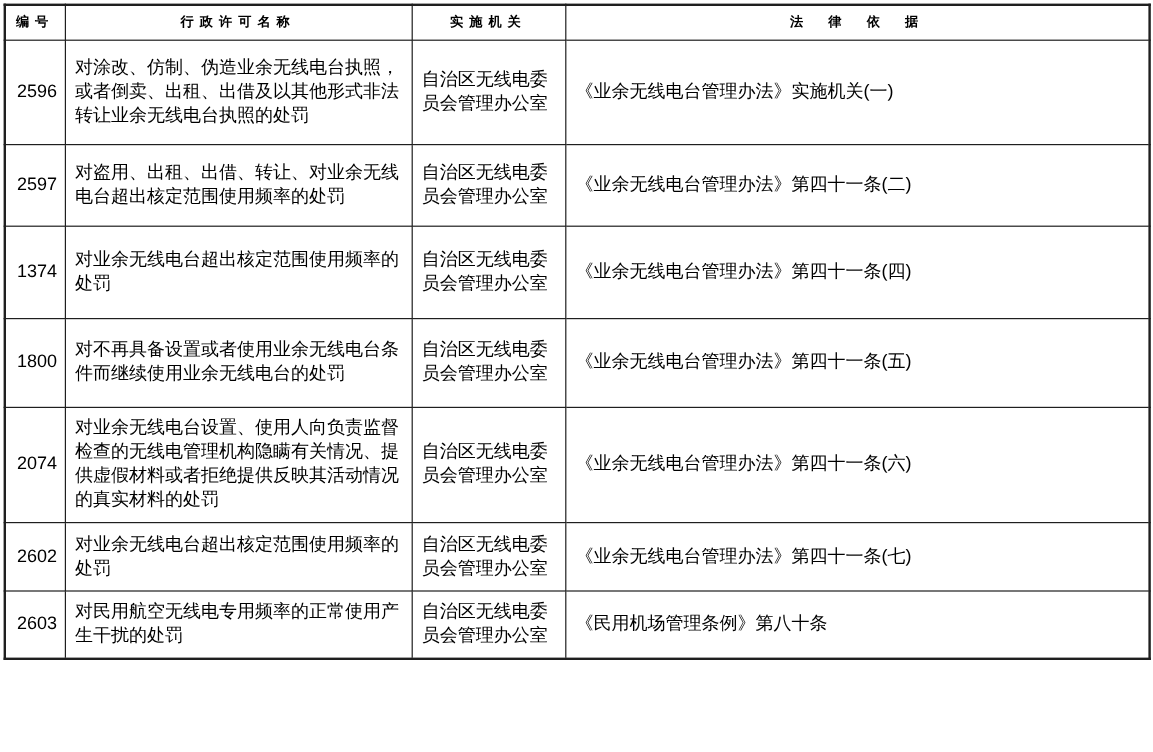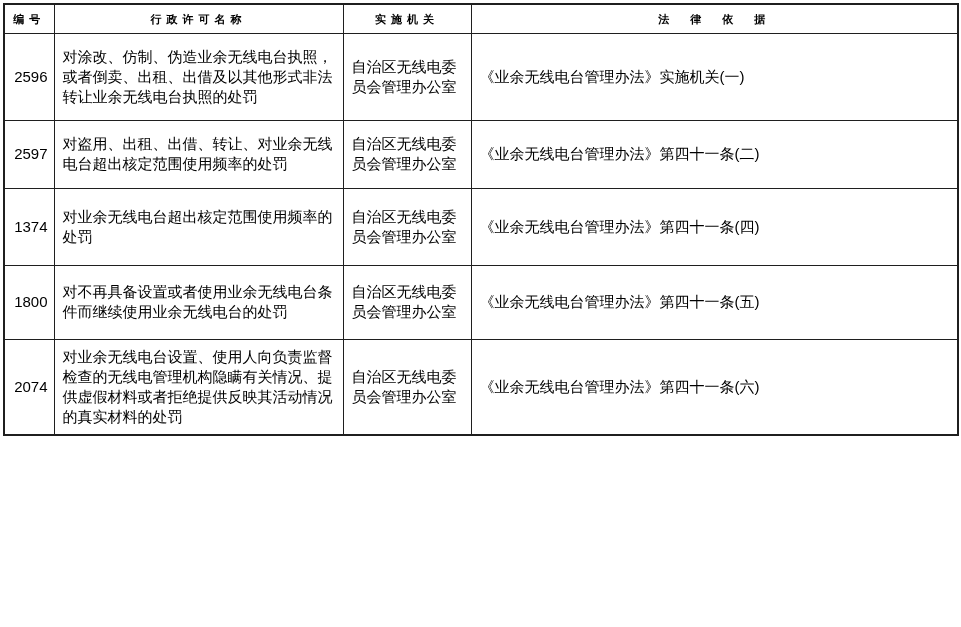--- a/index.html
+++ b/index.html
@@ -98,14 +98,26 @@
       <td class="cell-name">对不再具备设置或者使用业余无线电台条件而继续使用业余无线电台的处罚</td>
       <td class="cell-agency">自治区无线电委员会管理办公室</td>
       <td class="cell-legal">《业余无线电台管理办法》第四十一条(五)</td>
     </tr>
     <tr class="r5">
       <td class="cell-id">2074</td>
       <td class="cell-name">对业余无线电台设置、使用人向负责监督检查的无线电管理机构隐瞒有关情况、提供虚假材料或者拒绝提供反映其活动情况的真实材料的处罚</td>
       <td class="cell-agency">自治区无线电委员会管理办公室</td>
       <td class="cell-legal">《业余无线电台管理办法》第四十一条(六)</td>
     </tr>
+    <tr class="r6">
+      <td class="cell-id">2602</td>
+      <td class="cell-name">对业余无线电台超出核定范围使用频率的处罚</td>
+      <td class="cell-agency">自治区无线电委员会管理办公室</td>
+      <td class="cell-legal">《业余无线电台管理办法》第四十一条(七)</td>
+    </tr>
+    <tr class="r7">
+      <td class="cell-id">2603</td>
+      <td class="cell-name">对民用航空无线电专用频率的正常使用产生干扰的处罚</td>
+      <td class="cell-agency">自治区无线电委员会管理办公室</td>
+      <td class="cell-legal">《民用机场管理条例》第八十条</td>
+    </tr>
   </tbody>
 </table>
 
 </body></html>

